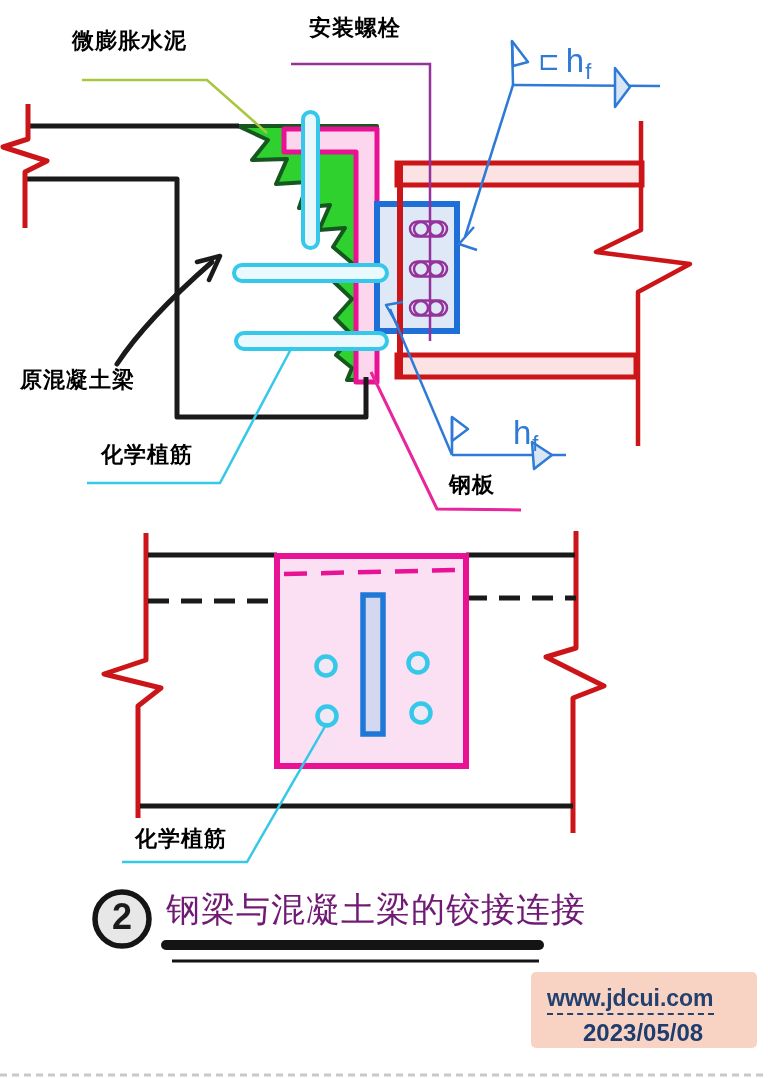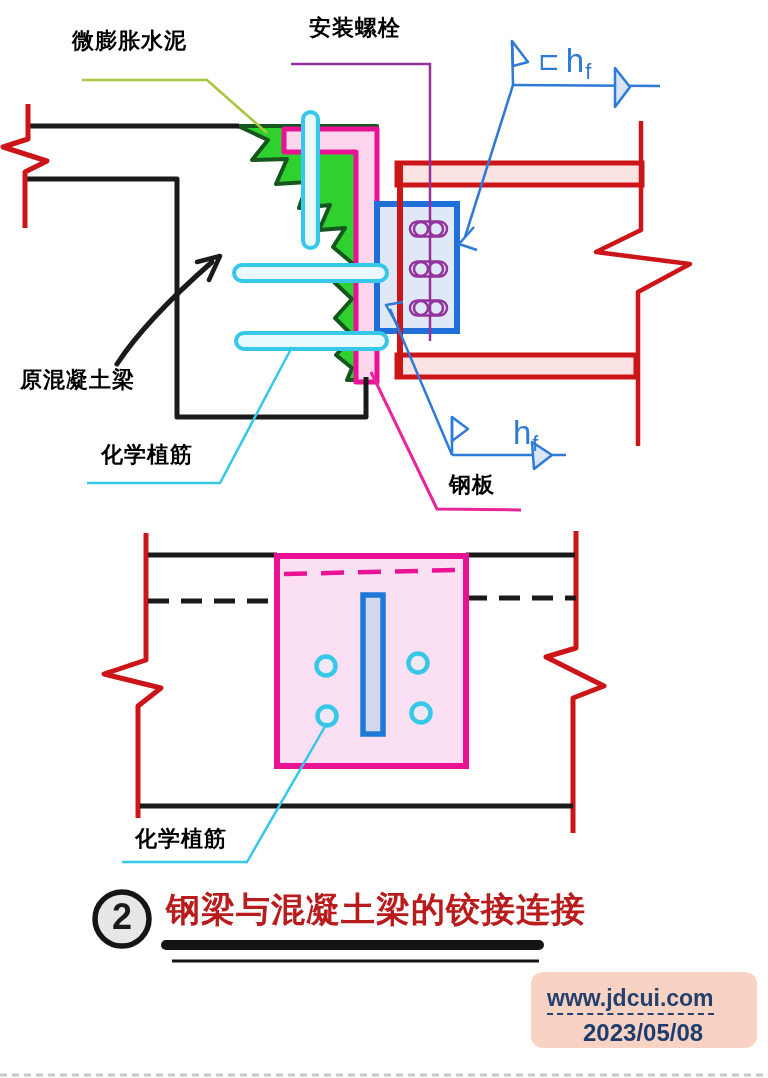--- a/index.html
+++ b/index.html
@@ -6,24 +6,24 @@
   #page{position:relative;width:768px;height:1078px;background:#ffffff;overflow:hidden;
         font-family:"Liberation Sans","DejaVu Sans",sans-serif;}
   svg{position:absolute;left:0;top:0;}
   .lbl{position:absolute;color:#000000;font-size:22px;font-weight:700;letter-spacing:1px;white-space:nowrap;line-height:1;}
   .weld{position:absolute;color:#2e7ad6;font-weight:400;white-space:nowrap;line-height:1;}
   .weld .br{font-size:26px;font-family:"DejaVu Sans",sans-serif;vertical-align:2px;margin-right:6px;}
   .weld .h{font-size:33px;}
   .weld .f{font-size:22px;position:relative;top:7px;left:1px;}
   #detail-number{position:absolute;left:96px;top:899px;width:52px;text-align:center;
         font-size:36px;font-weight:600;color:#1b1b1b;line-height:1;}
-  #detail-title{position:absolute;left:166px;top:892px;font-size:34px;font-weight:700;
-        color:#b91c1c;letter-spacing:1px;white-space:nowrap;line-height:1;}
+  #detail-title{position:absolute;left:166px;top:892px;font-size:34px;font-weight:400;
+        color:#701a75;letter-spacing:1px;white-space:nowrap;line-height:1;}
   #watermark{position:absolute;left:531px;top:972px;width:226px;height:76px;
-        background:#f8d3c3;border-radius:12px;box-sizing:border-box;padding:14px 0 0 16px;}
+        background:#f8d3c3;border-radius:5px;box-sizing:border-box;padding:14px 0 0 16px;}
   #watermark .url{display:inline-block;font-size:23px;font-weight:700;color:#23406e;
         border-bottom:2px dashed #23406e;padding-bottom:2px;line-height:1.1;}
   #watermark .date{font-size:24px;font-weight:700;color:#1e3d6e;margin-top:5px;line-height:1.1;margin-left:36px;}
 </style>
 </head>
 <body>
 
 <div id="page">
 
 <svg width="768" height="1078" viewBox="0 0 768 1078">

